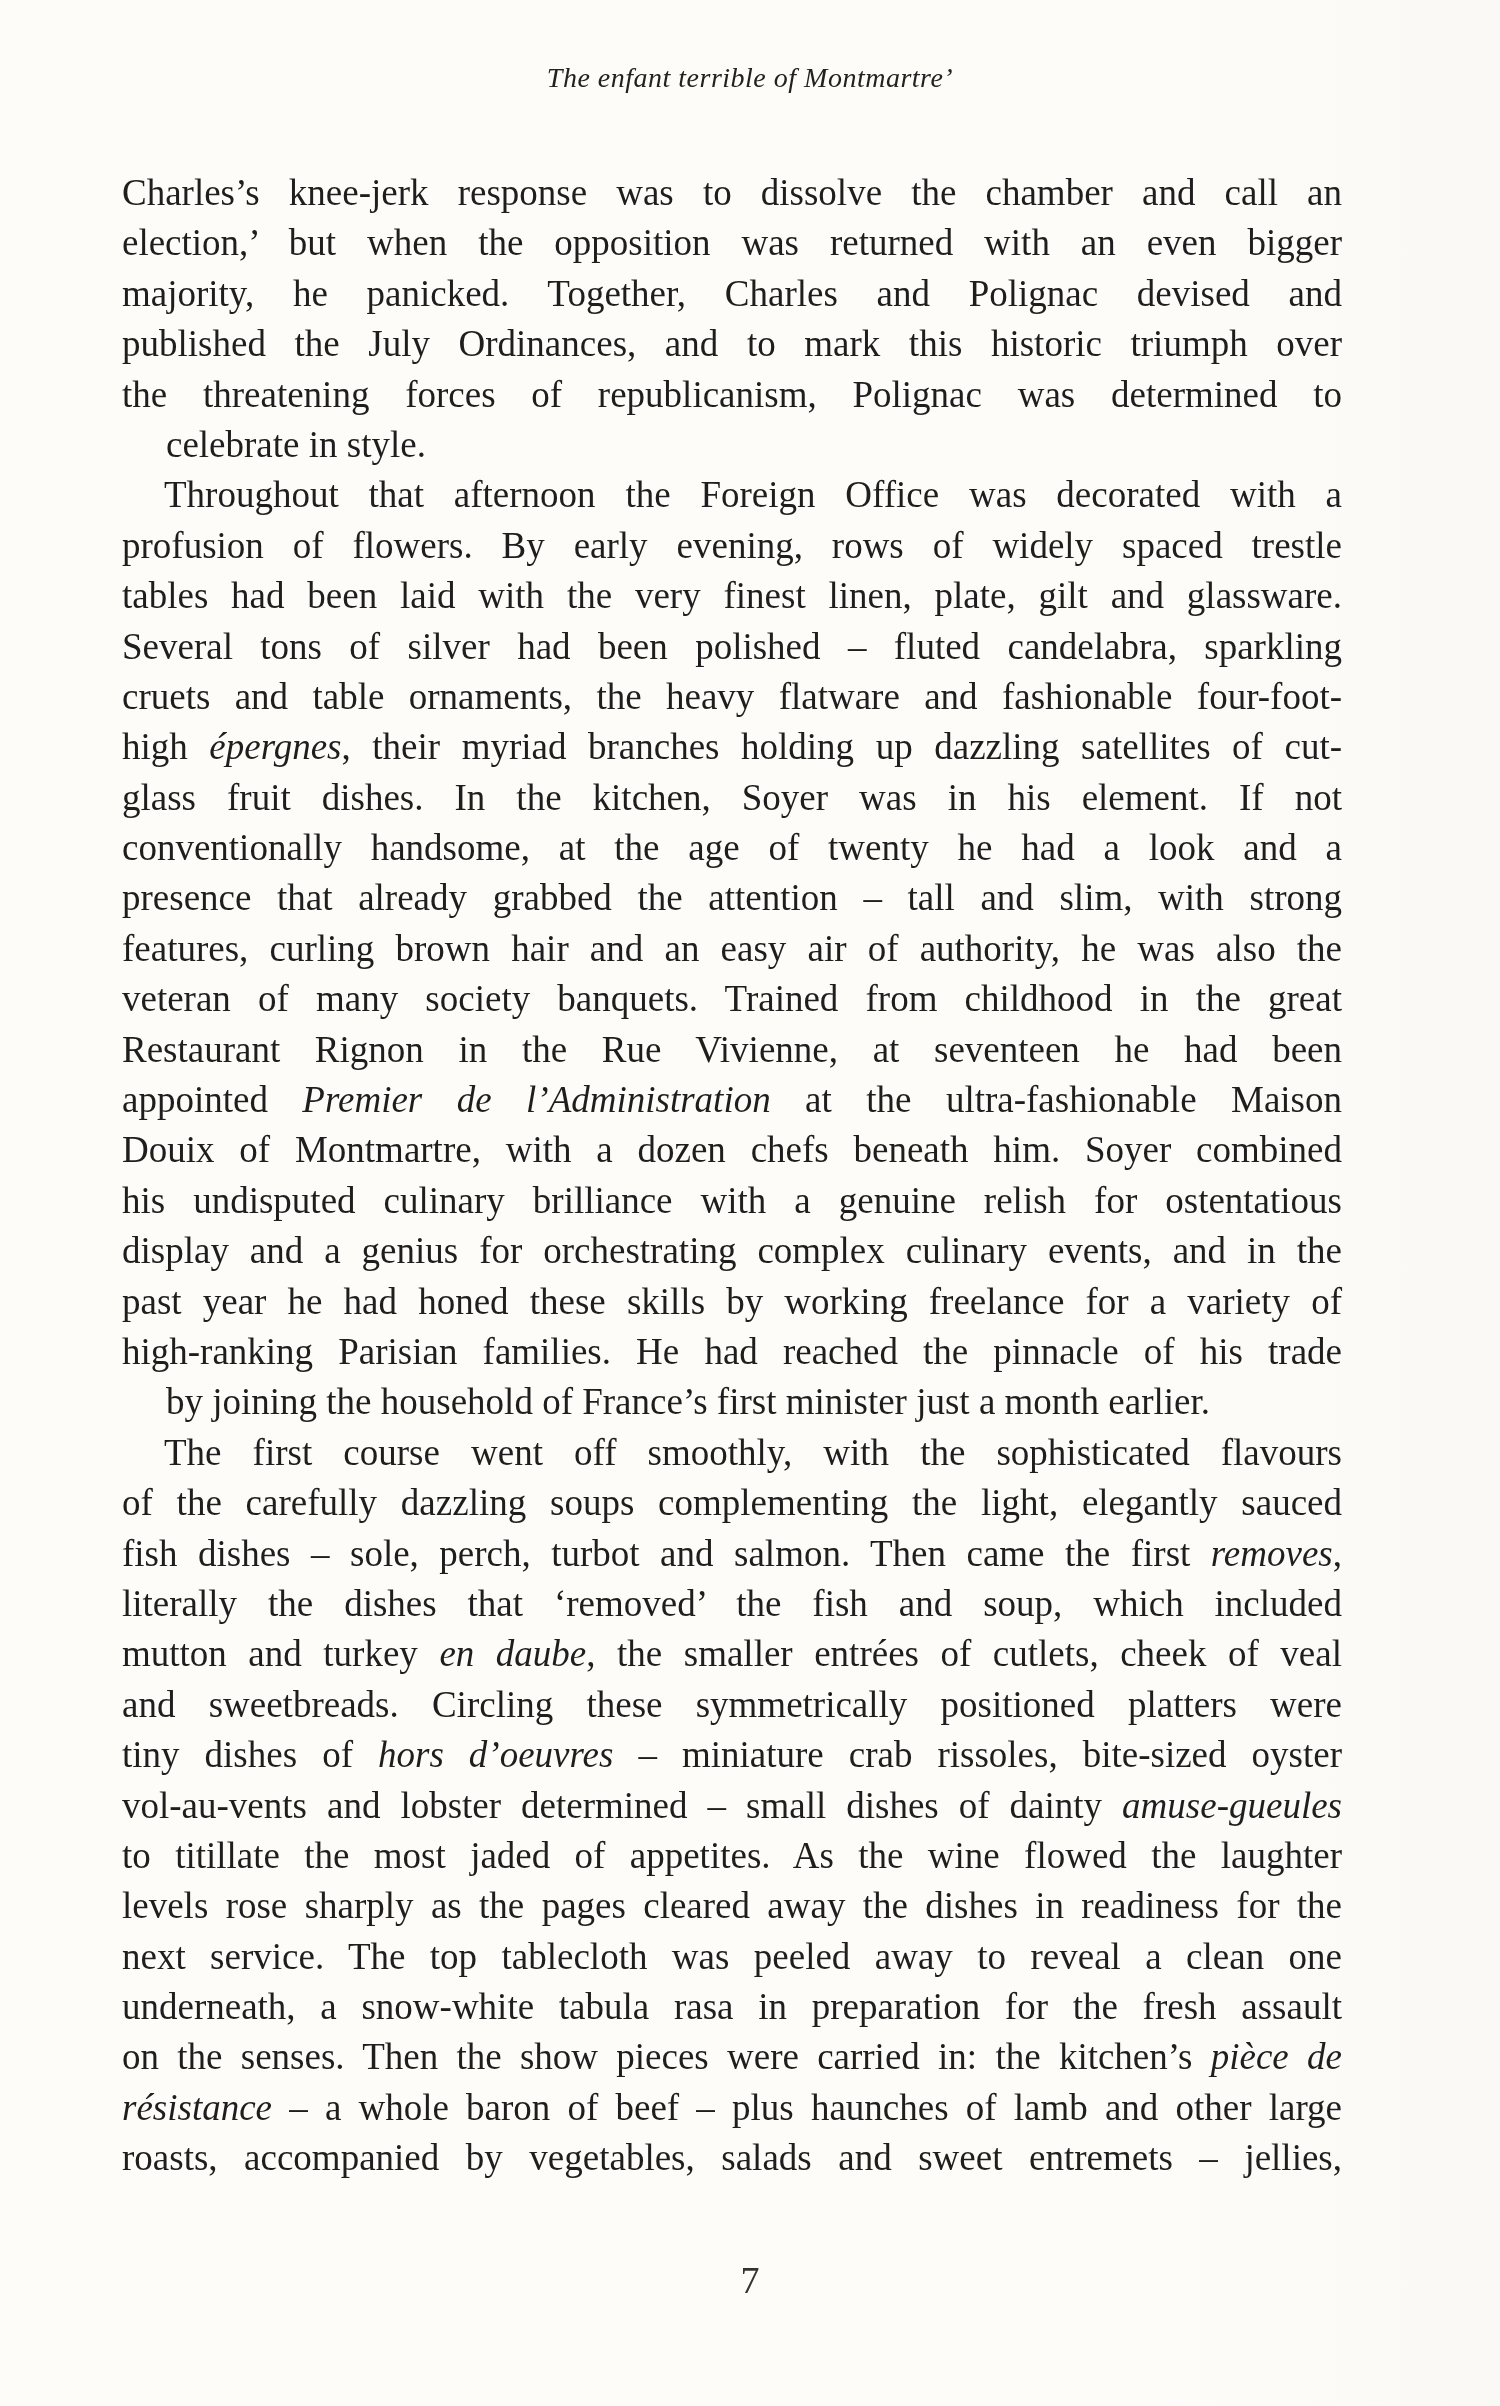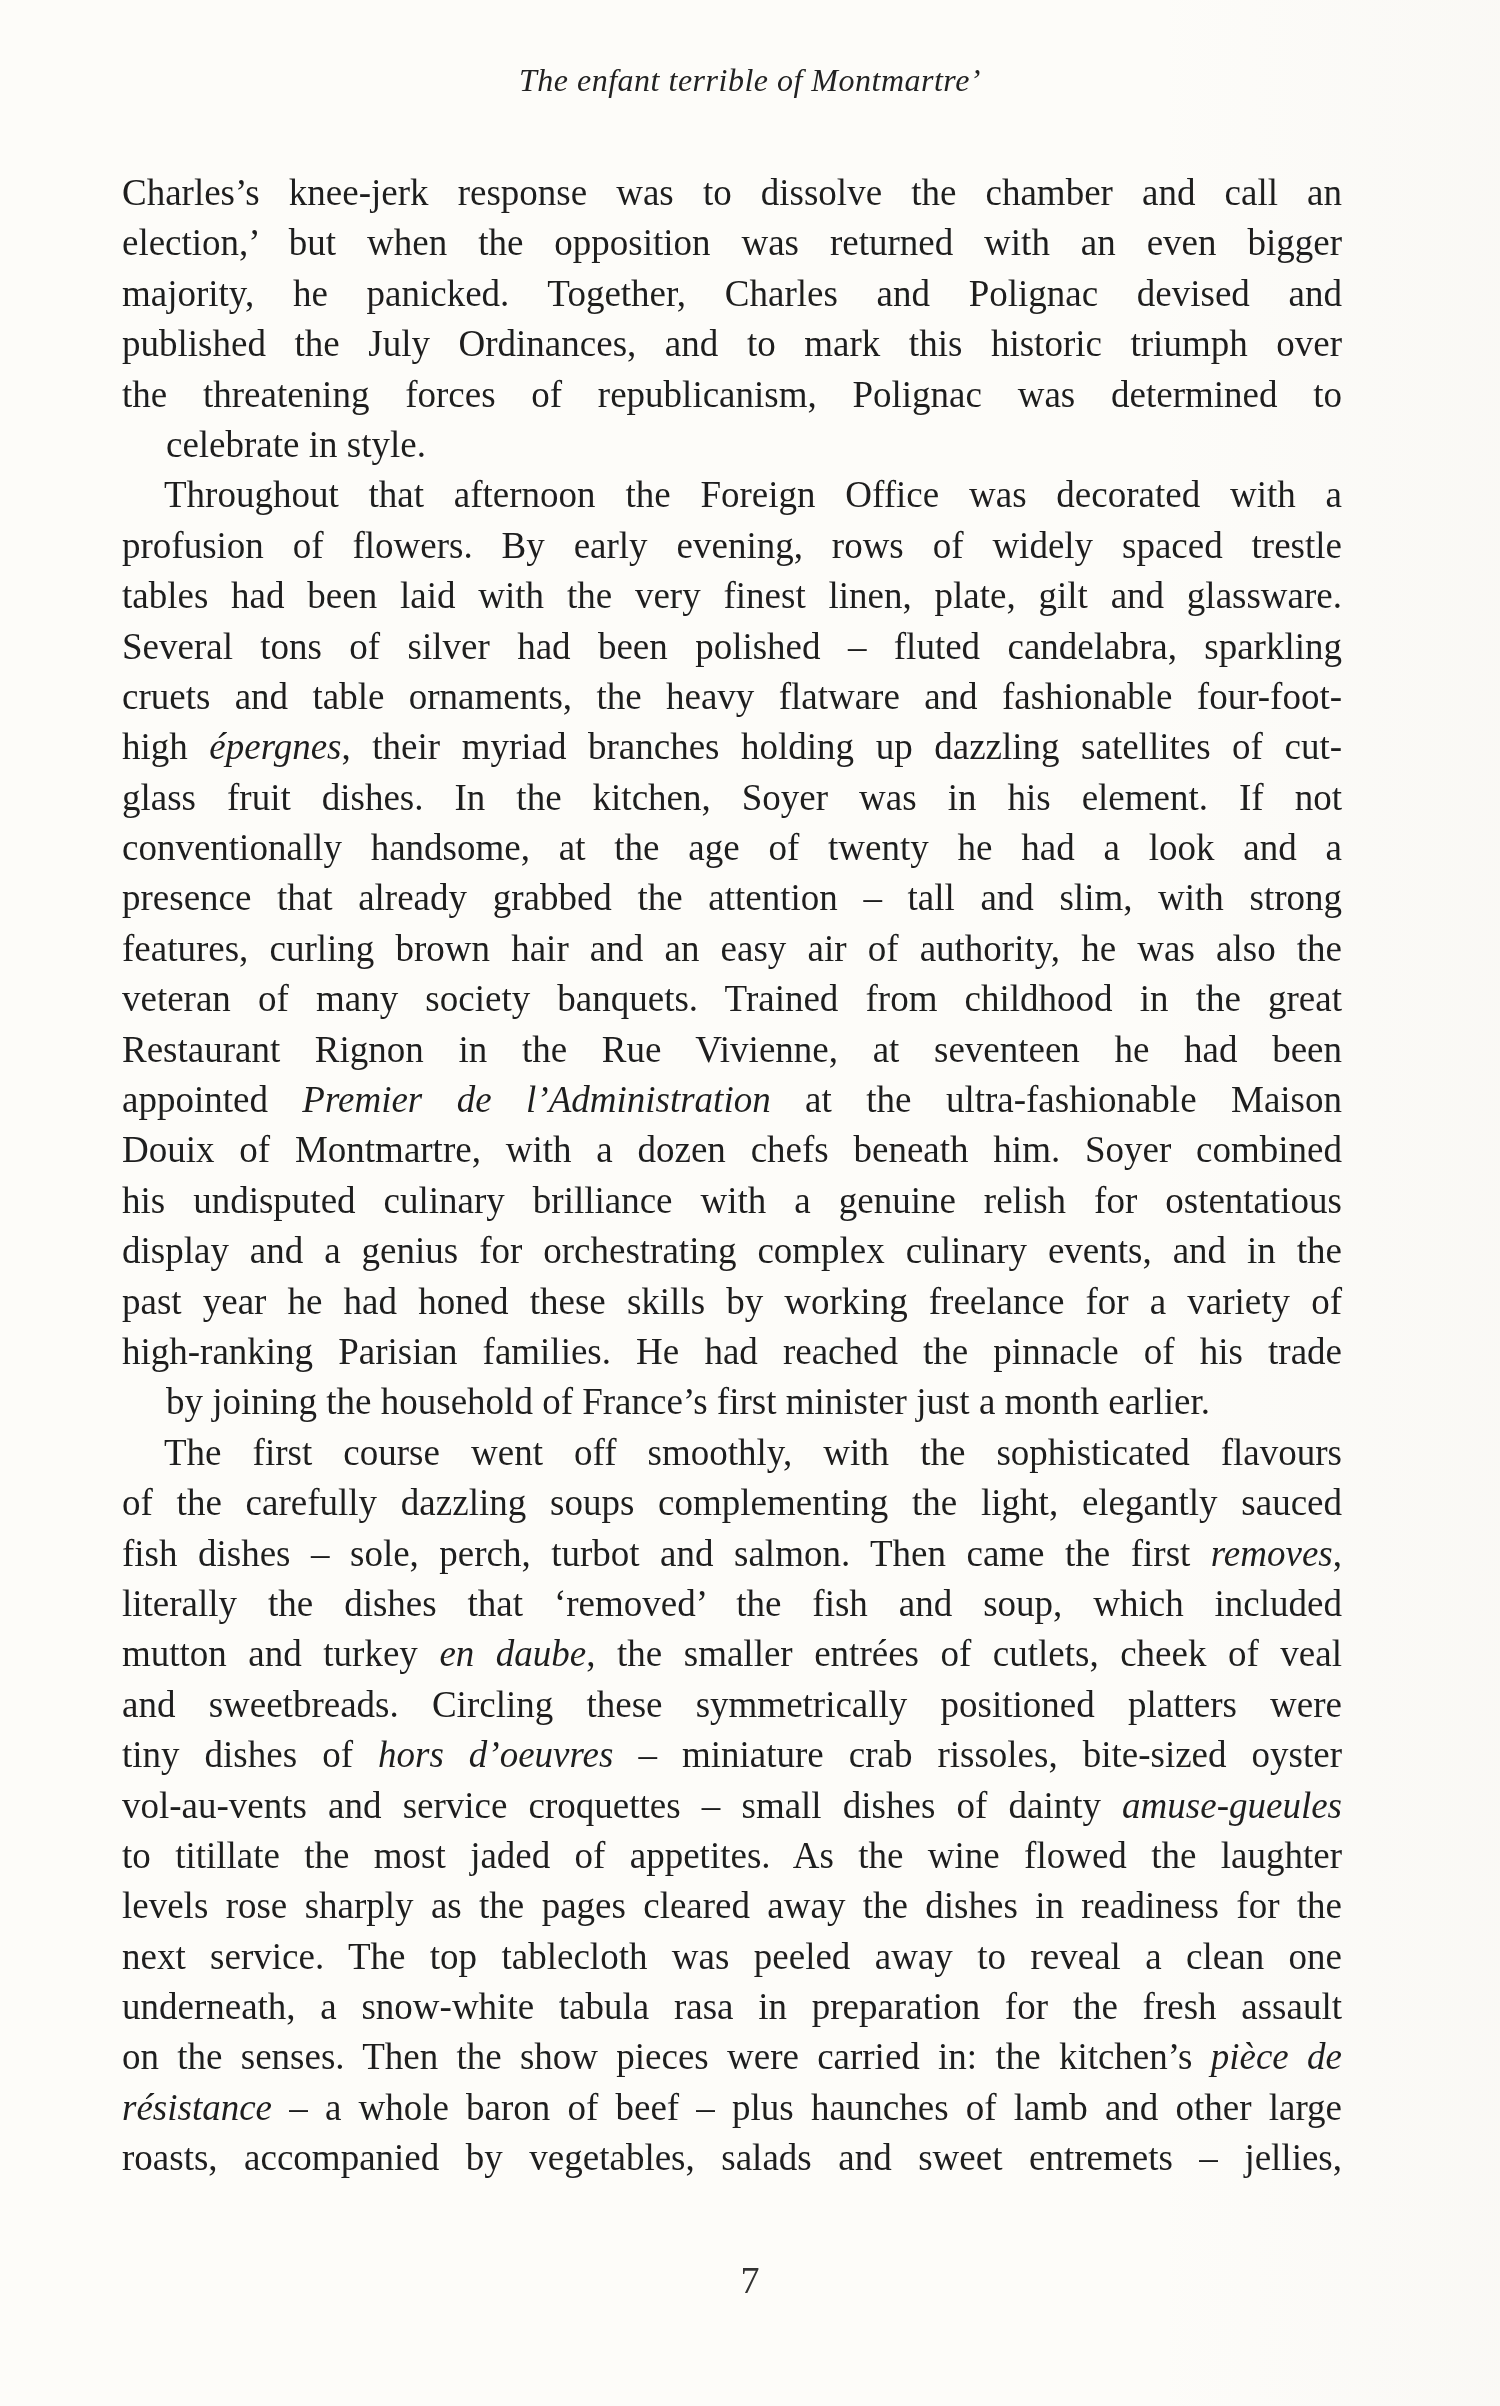--- a/index.html
+++ b/index.html
@@ -9,21 +9,21 @@
     position: relative;
     overflow: hidden;
     font-family: "Liberation Serif", "DejaVu Serif", serif;
     color: #1e1e1e;
   }
   .running-head {
     position: absolute; top: 62px; left: 0; width: 1500px;
     text-align: center;
     font-family: "Liberation Serif", serif;
     font-style: italic;
-    font-size: 32px;
+    font-size: 28px;
     letter-spacing: 0.5px;
     color: #222;
   }
   .body-text {
     position: absolute; left: 122px; top: 168px; width: 1220px;
   }
   .line {
     display: block;
     height: 50.4px;
     line-height: 50.4px;
@@ -78,21 +78,21 @@
     <span class="line"><span>past year he had honed these skills by working freelance for a variety of</span></span>
     <span class="line"><span>high-ranking Parisian families. He had reached the pinnacle of his trade</span></span>
     <span class="line last"><span>by joining the household of France’s first minister just a month earlier.</span></span>
     <span class="line indent"><span>The first course went off smoothly, with the sophisticated flavours</span></span>
     <span class="line"><span>of the carefully dazzling soups complementing the light, elegantly sauced</span></span>
     <span class="line"><span>fish dishes – sole, perch, turbot and salmon. Then came the first </span><i>removes</i><span>,</span></span>
     <span class="line"><span>literally the dishes that ‘removed’ the fish and soup, which included</span></span>
     <span class="line"><span>mutton and turkey </span><i>en daube</i><span>, the smaller entrées of cutlets, cheek of veal</span></span>
     <span class="line"><span>and sweetbreads. Circling these symmetrically positioned platters were</span></span>
     <span class="line"><span>tiny dishes of </span><i>hors d’oeuvres</i><span> – miniature crab rissoles, bite-sized oyster</span></span>
-    <span class="line"><span>vol-au-vents and service croquettes – small dishes of dainty </span><i>amuse-gueules</i></span>
+    <span class="line"><span>vol-au-vents and lobster determined – small dishes of dainty </span><i>amuse-gueules</i></span>
     <span class="line"><span>to titillate the most jaded of appetites. As the wine flowed the laughter</span></span>
     <span class="line"><span>levels rose sharply as the pages cleared away the dishes in readiness for the</span></span>
     <span class="line"><span>next service. The top tablecloth was peeled away to reveal a clean one</span></span>
     <span class="line"><span>underneath, a snow-white tabula rasa in preparation for the fresh assault</span></span>
     <span class="line"><span>on the senses. Then the show pieces were carried in: the kitchen’s </span><i>pièce de</i></span>
     <span class="line"><i>résistance</i><span> – a whole baron of beef – plus haunches of lamb and other large</span></span>
     <span class="line"><span>roasts, accompanied by vegetables, salads and sweet entremets – jellies,</span></span>
   </div>
 
 <div class="page-number">7</div>

